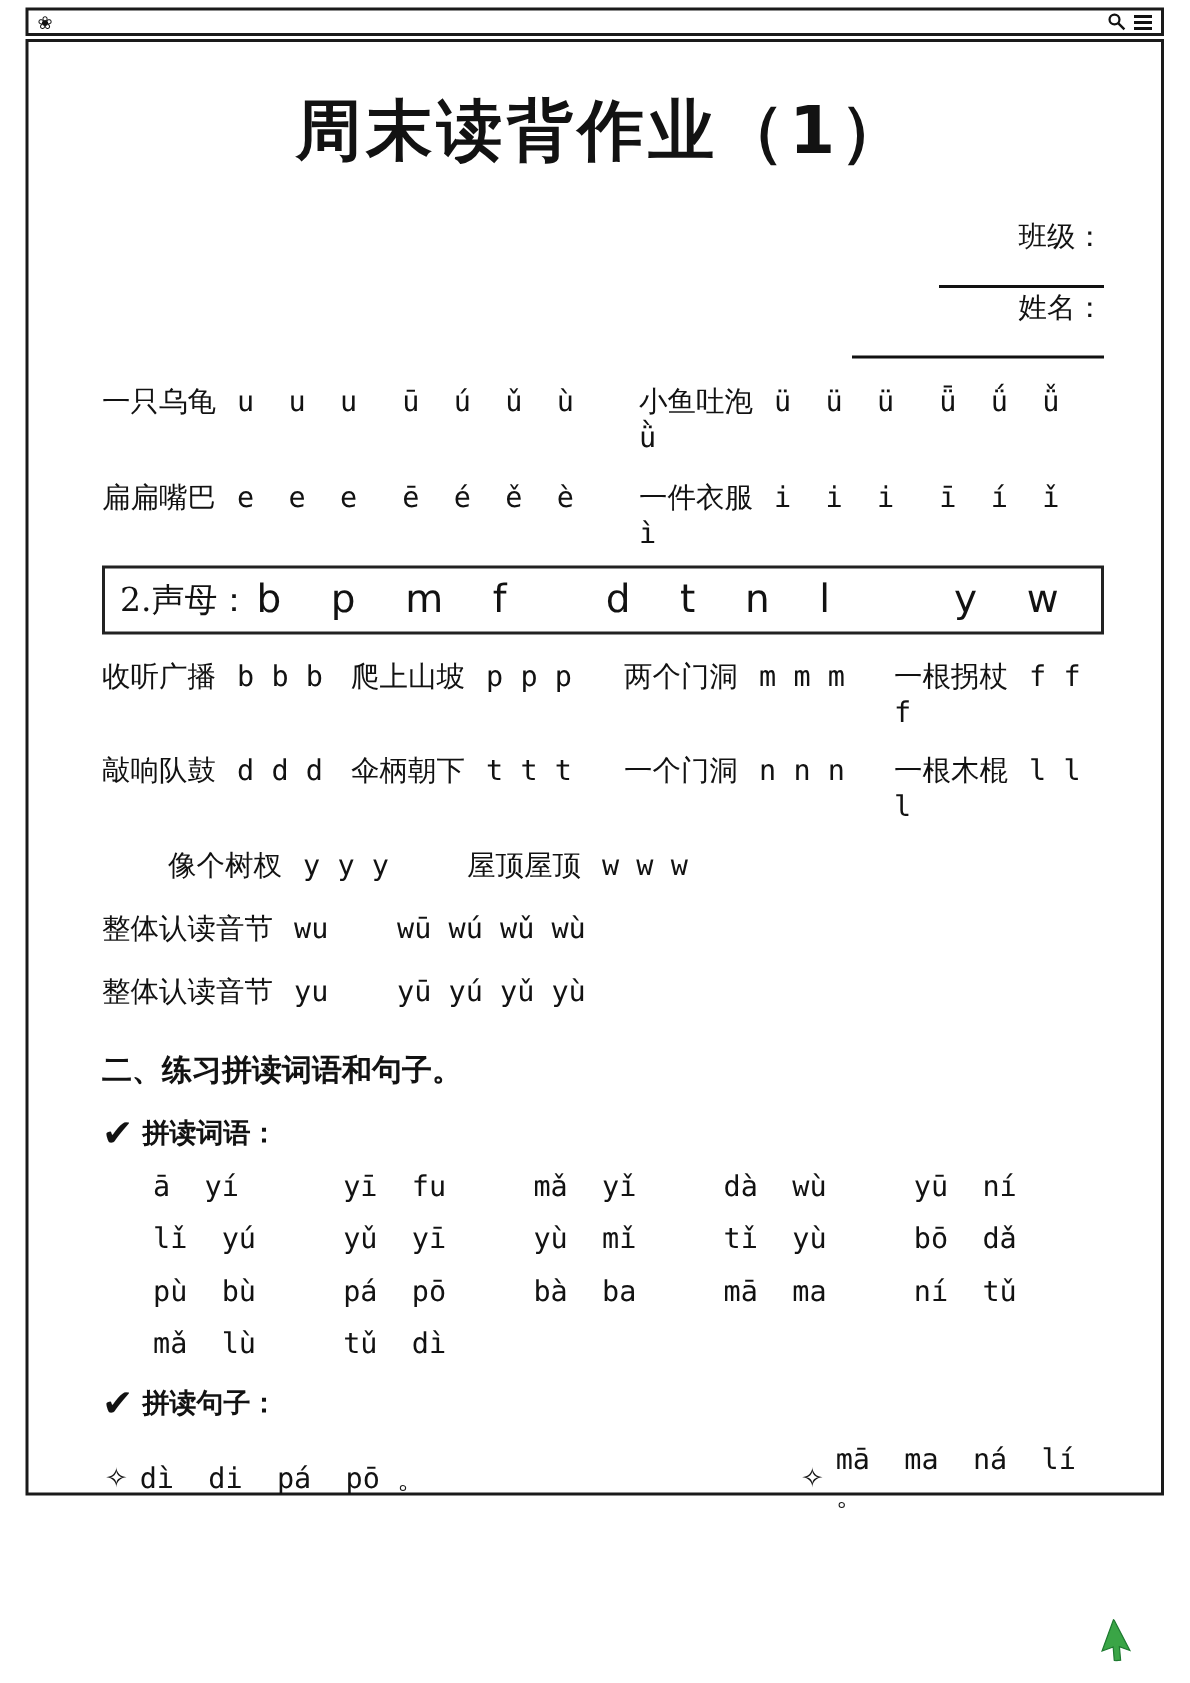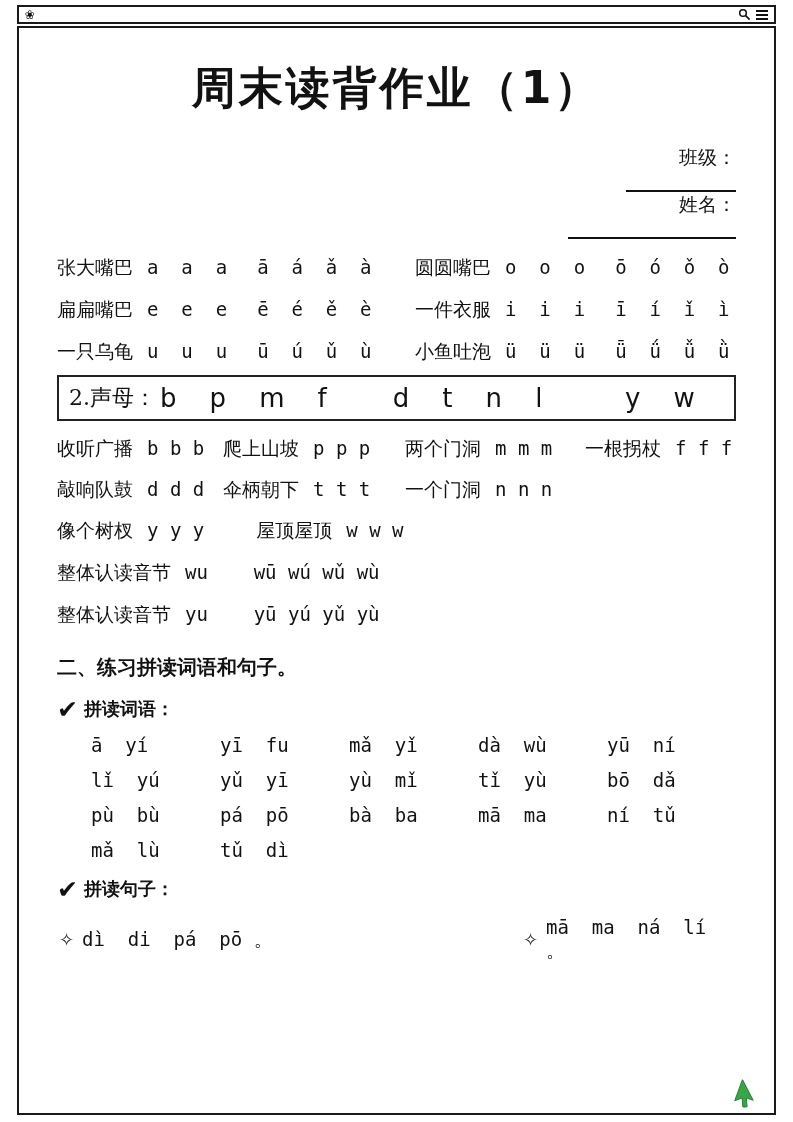--- a/index.html
+++ b/index.html
@@ -15,23 +15,23 @@
     border: 2px solid #1a1a1a; background: #fff;
     display: flex; align-items: center; justify-content: space-between;
     padding: 0 6px;
   }
   .flower { font-size: 12px; line-height: 1; }
   .top-right { display: flex; align-items: center; gap: 5px; }
   .menu-icon { display: inline-flex; flex-direction: column; gap: 2px; }
   .menu-icon i { display: block; width: 12px; height: 2px; background: #111; }
   
   .frame {
-    position: absolute; left: 17px; top: 26px; width: 759px; height: 1089px;
+    position: absolute; left: 17px; top: 26px; width: 759px; height: 971px;
     border: 2px solid #1a1a1a; background: #fff;
-    padding: 20px 38px 0 38px;
+    padding: 20px 38px 0 49px;
   }
   .title {
     text-align: center; font-size: 44px; font-weight: bold;
     letter-spacing: 3px; margin-top: 14px; line-height: 1.2;
   }
   .kai { font-family: "DejaVu Serif", "Liberation Serif", serif; }
   .mono { font-family: "DejaVu Sans Mono", "Liberation Mono", monospace; white-space: pre-wrap; }
   .idline { display: flex; align-items: flex-end; margin: 30px 0 0 56px; font-size: 19px; flex-direction: column; }
   .blank { display: inline-block; border-bottom: 2px solid #111; height: 1.1em; margin-left: 4px; }
   .blank-class { width: 110px; }
@@ -42,21 +42,21 @@
     border: 2px solid #222; margin-top: 10px; padding: 5px 10px;
     display: flex; align-items: center; min-height: 46px;
   }
   .pbox .klabel { font-size: 22px; }
   .pbox .letters { font-size: 26px; white-space: pre-wrap; margin-left: 4px; font-weight: 500; }
   .vrow { display: grid; grid-template-columns: 358px 1fr; margin-top: 16px; font-size: 19px; }
   .vgroup .hint { }
   .vgroup .plain { margin-left: 8px; }
   .vgroup .tones { margin-left: 24px; }
   .irow { display: grid; grid-template-columns: 166px 182px 180px 1fr; margin-top: 15px; font-size: 19px; }
-  .irow.two { display: block; }
+  .irow.two { display: block; margin-left: 44px; }
   .irow.two .igroup { margin-right: 46px; }
   .igroup { white-space: nowrap; }
   .igroup .letters { margin-left: 8px; }
   .wrow { display: grid; grid-template-columns: 392px 1fr; margin-top: 16px; font-size: 19px; }
   .wgroup .text { margin-left: 8px; }
   .chkline { display: flex; align-items: center; margin-top: 16px; }
   .chk { font-size: 25px; font-weight: bold; line-height: 1; }
   .chklabel { font-size: 18px; font-weight: bold; margin-left: 6px; }
   .wordgrid {
     display: grid; grid-template-columns: repeat(5, 1fr);
@@ -94,54 +94,42 @@
     <span class="kai">班级：</span>
     <span class="blank blank-class"></span>
     <span class="kai namelab">姓名：</span>
     <span class="blank blank-name"></span>
   </div>
 
 
 
   <div class="vrow">
     <span class="vgroup">
-      <span class="kai hint">张大嘴巴</span>
-      <span class="mono plain">a  a  a</span>
-      <span class="mono tones">ā  á  ǎ  à</span>
-    </span>
-    <span class="vgroup">
-      <span class="kai hint">圆圆嘴巴</span>
-      <span class="mono plain">o  o  o</span>
-      <span class="mono tones">ō  ó  ǒ  ò</span>
+      <span class="kai hint">一只乌龟</span>
+      <span class="mono plain">u  u  u</span>
+      <span class="mono tones">ū  ú  ǔ  ù</span>
+    </span>
+    <span class="vgroup">
+      <span class="kai hint">小鱼吐泡</span>
+      <span class="mono plain">ü  ü  ü</span>
+      <span class="mono tones">ǖ  ǘ  ǚ  ǜ</span>
     </span>
   </div>
   <div class="vrow">
     <span class="vgroup">
       <span class="kai hint">扁扁嘴巴</span>
       <span class="mono plain">e  e  e</span>
       <span class="mono tones">ē  é  ě  è</span>
     </span>
     <span class="vgroup">
       <span class="kai hint">一件衣服</span>
       <span class="mono plain">i  i  i</span>
       <span class="mono tones">ī  í  ǐ  ì</span>
     </span>
   </div>
-  <div class="vrow">
-    <span class="vgroup">
-      <span class="kai hint">一只乌龟</span>
-      <span class="mono plain">u  u  u</span>
-      <span class="mono tones">ū  ú  ǔ  ù</span>
-    </span>
-    <span class="vgroup">
-      <span class="kai hint">小鱼吐泡</span>
-      <span class="mono plain">ü  ü  ü</span>
-      <span class="mono tones">ǖ  ǘ  ǚ  ǜ</span>
-    </span>
-  </div>
 
   <div class="pbox">
     <span class="klabel kai">2.声母：</span>
     <span class="letters">b    p    m    f        d    t    n    l          y    w</span>
   </div>
 
   <div class="irow">
     <span class="igroup">
       <span class="kai hint">收听广播</span>
       <span class="mono letters">b b b</span>
@@ -164,20 +152,24 @@
       <span class="kai hint">敲响队鼓</span>
       <span class="mono letters">d d d</span>
     </span>
     <span class="igroup">
       <span class="kai hint">伞柄朝下</span>
       <span class="mono letters">t t t</span>
     </span>
     <span class="igroup">
       <span class="kai hint">一个门洞</span>
       <span class="mono letters">n n n</span>
+    </span>
+    <span class="igroup">
+      <span class="kai hint">一根木棍</span>
+      <span class="mono letters">l l l</span>
     </span>
   </div>
   <div class="irow two">
     <span class="igroup">
       <span class="kai hint">像个树杈</span>
       <span class="mono letters">y y y</span>
     </span>
     <span class="igroup">
       <span class="kai hint">屋顶屋顶</span>
       <span class="mono letters">w w w</span>

